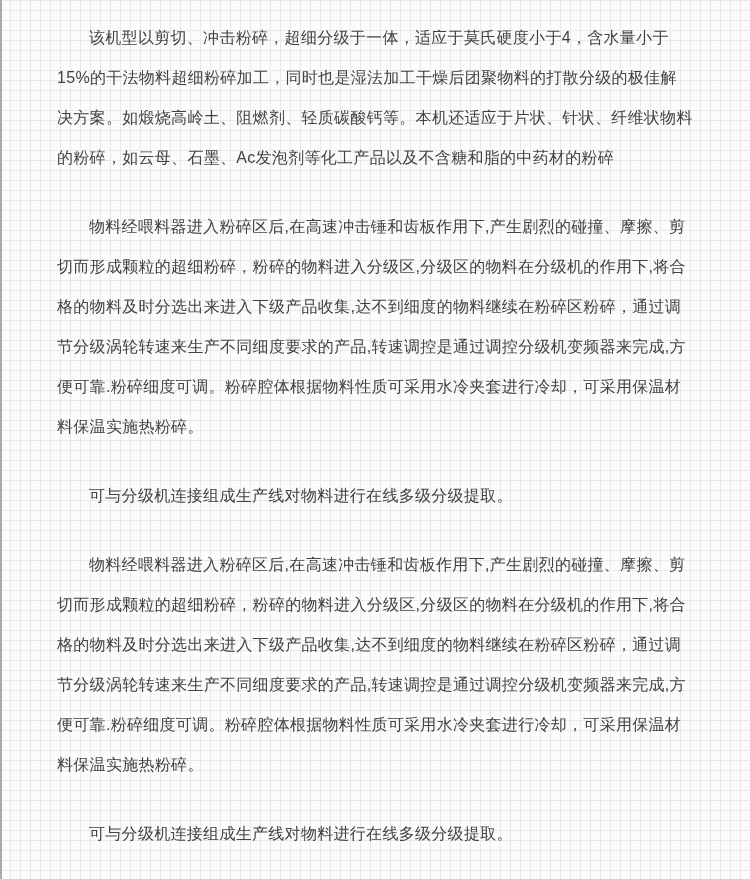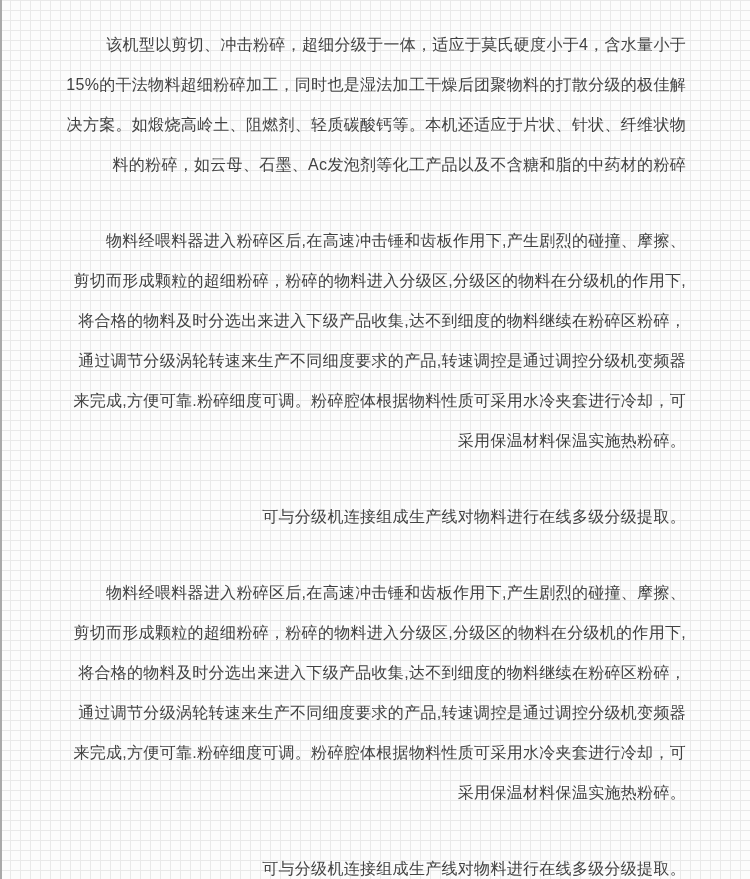--- a/index.html
+++ b/index.html
@@ -21,27 +21,27 @@
     font-family: "Liberation Sans", sans-serif;
   }
   .doc-body {
     box-sizing: border-box;
     width: 100%;
     height: 100%;
     padding: 1px 40px 0 38px; 
     overflow: hidden;
   }
   .doc-body p {
-    margin: 12px;
+    margin: 5px;
     padding: 12px;
     font-size: 16px;
     line-height: 40px;
     color: #424242;
     text-indent: 2em;
-    text-align: right;
+    text-align: left;
     letter-spacing: 0.3px;
     word-break: normal;
     overflow-wrap: break-word;
   }
 </style>
 </head>
 <body>
 
 <div class="doc-body">
   <p>该机型以剪切、冲击粉碎，超细分级于一体，适应于莫氏硬度小于4，含水量小于15%的干法物料超细粉碎加工，同时也是湿法加工干燥后团聚物料的打散分级的极佳解决方案。如煅烧高岭土、阻燃剂、轻质碳酸钙等。本机还适应于片状、针状、纤维状物料的粉碎，如云母、石墨、Ac发泡剂等化工产品以及不含糖和脂的中药材的粉碎</p>

